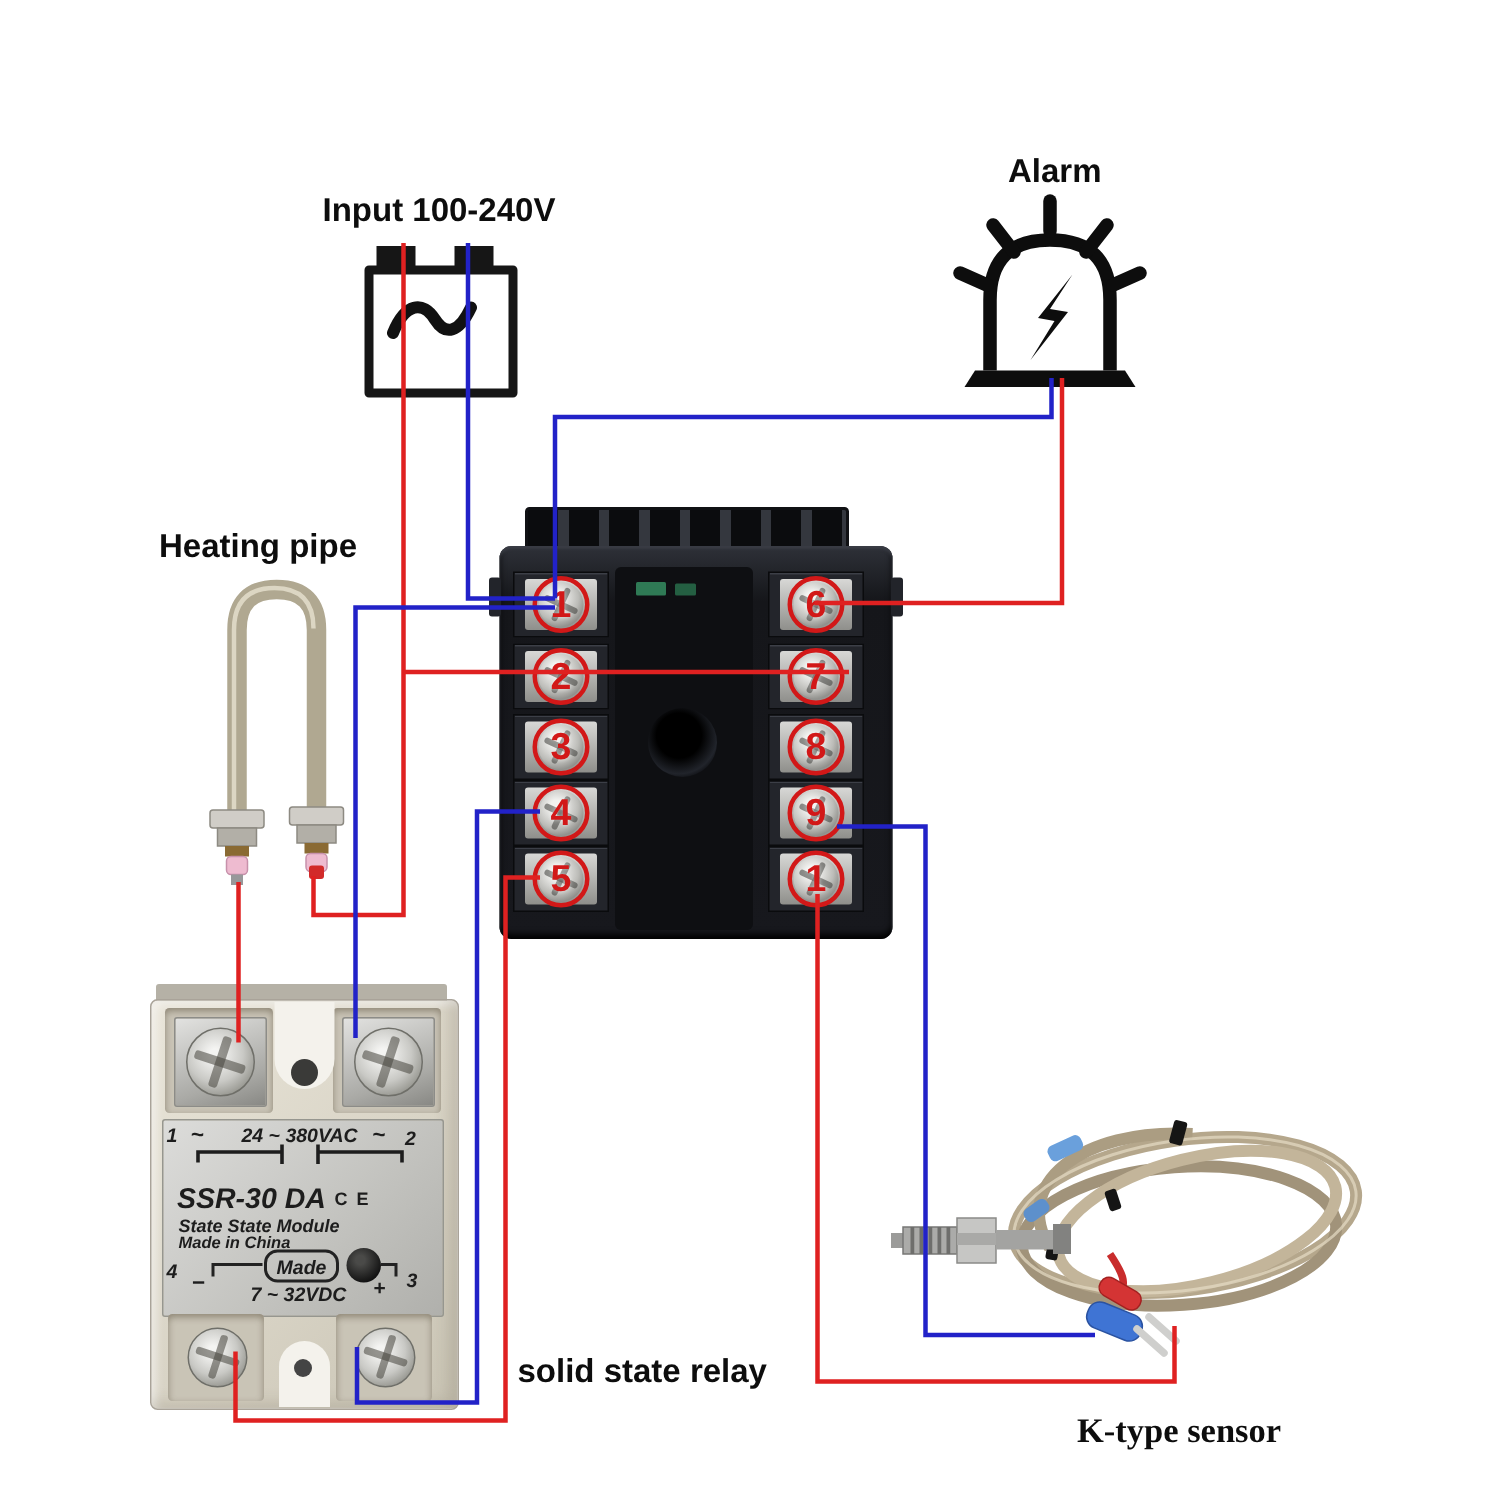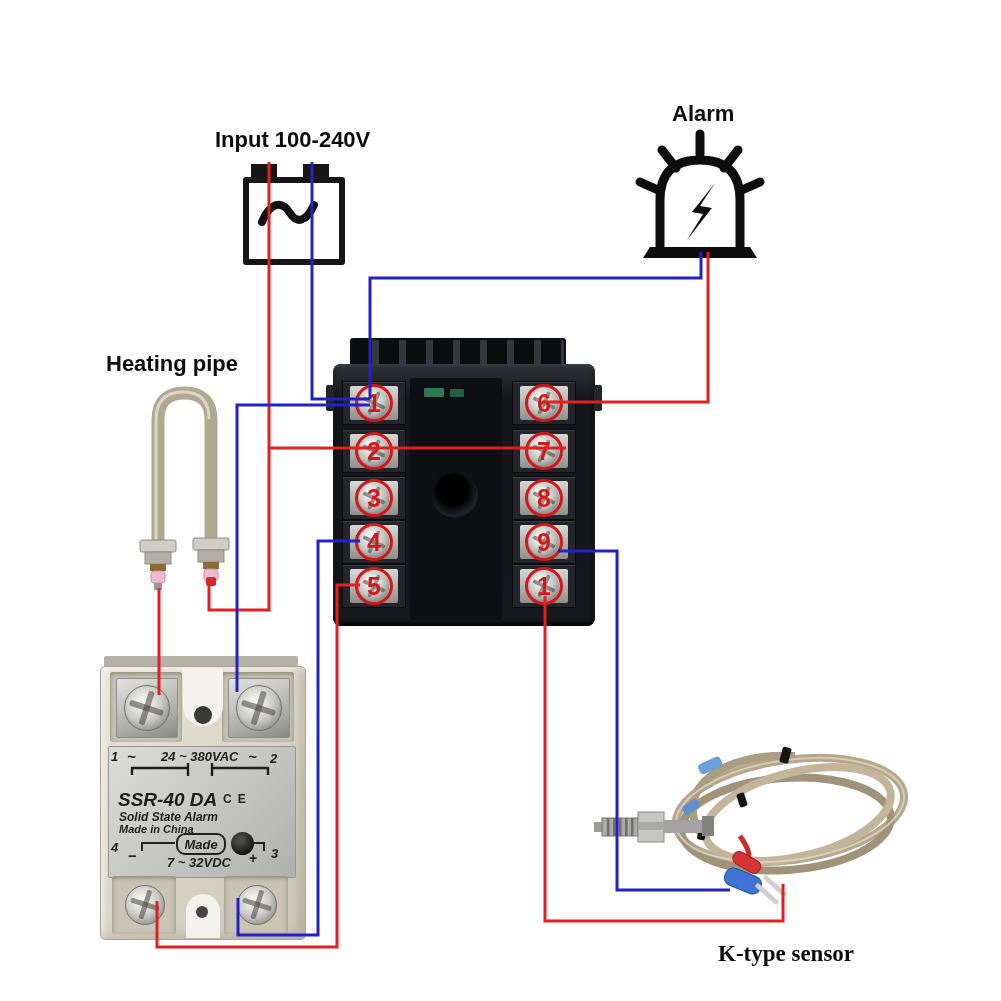--- a/index.html
+++ b/index.html
@@ -71,20 +71,21 @@
 </style>
 </head>
 <body>
 
 <div id="canvas">
 
 
   <div class="lbl" style="left:215px;top:127px;">Input 100-240V</div>
   <div class="lbl" style="left:672px;top:101px;">Alarm</div>
   <div class="lbl" style="left:106px;top:351px;">Heating pipe</div>
+  <div class="lbl" style="left:345px;top:901px;font-weight:600;">solid state relay</div>
   <div class="lbl" style="left:718px;top:941px;font-size:23px;font-family:Liberation Serif, serif;">K-type sensor</div>
 
   <div class="abs" id="power-box"></div>
   <div class="pb-tab" style="left:251px;"></div>
   <div class="pb-tab" style="left:303px;"></div>
   <svg class="abs" style="left:258px;top:196px;" width="60" height="36" viewBox="0 0 60 36">
     <path d="M4,26 C12,6 24,4 32,17 C39,28 48,26 56,9" fill="none" stroke="#111" stroke-width="8" stroke-linecap="round"></path>
   </svg>
 
   <svg class="abs" style="left:620px;top:128px;" width="160" height="132" viewBox="0 0 160 132">
@@ -208,23 +209,23 @@
     <span style="left:18px;top:1px;font-size:15px;">~</span>
     <span style="left:52px;top:2px;font-size:13px;">24 ~ 380VAC</span>
     <span style="left:139px;top:1px;font-size:15px;">~</span>
     <span style="left:161px;top:4px;font-size:13px;">2</span>
     <svg style="position:absolute;left:19px;top:14px;" width="148" height="16" viewBox="0 0 148 16">
       <g fill="none" stroke="#1d1d1d" stroke-width="2.4">
         <path d="M4,14 V7 H60 M60,2 V15"></path>
         <path d="M84,2 V15 M84,7 H140 V14"></path>
       </g>
     </svg>
-    <span style="left:9px;top:42px;font-size:19px;">SSR-40 DA</span>
+    <span style="left:9px;top:42px;font-size:19px;">SSR-30 DA</span>
     <span style="left:114px;top:45px;font-size:12px;letter-spacing:6px;font-style:normal;font-weight:700;">CE</span>
-    <span style="left:10px;top:63px;font-size:12px;">Solid State Alarm</span>
+    <span style="left:10px;top:63px;font-size:12px;">State State Module</span>
     <span style="left:10px;top:76px;font-size:11px;">Made in China</span>
     <span style="left:2px;top:93px;font-size:13px;">4</span>
     <span style="left:19px;top:100px;font-size:15px;font-style:normal;">−</span>
     <svg style="position:absolute;left:0;top:0;" width="186" height="130" viewBox="0 0 186 130">
       <g fill="none" stroke="#222" stroke-width="2">
         <path d="M33,104 V96 H66"></path>
         <path d="M145,96 H155 V104"></path>
       </g>
     </svg>
     <div id="input-pill">

